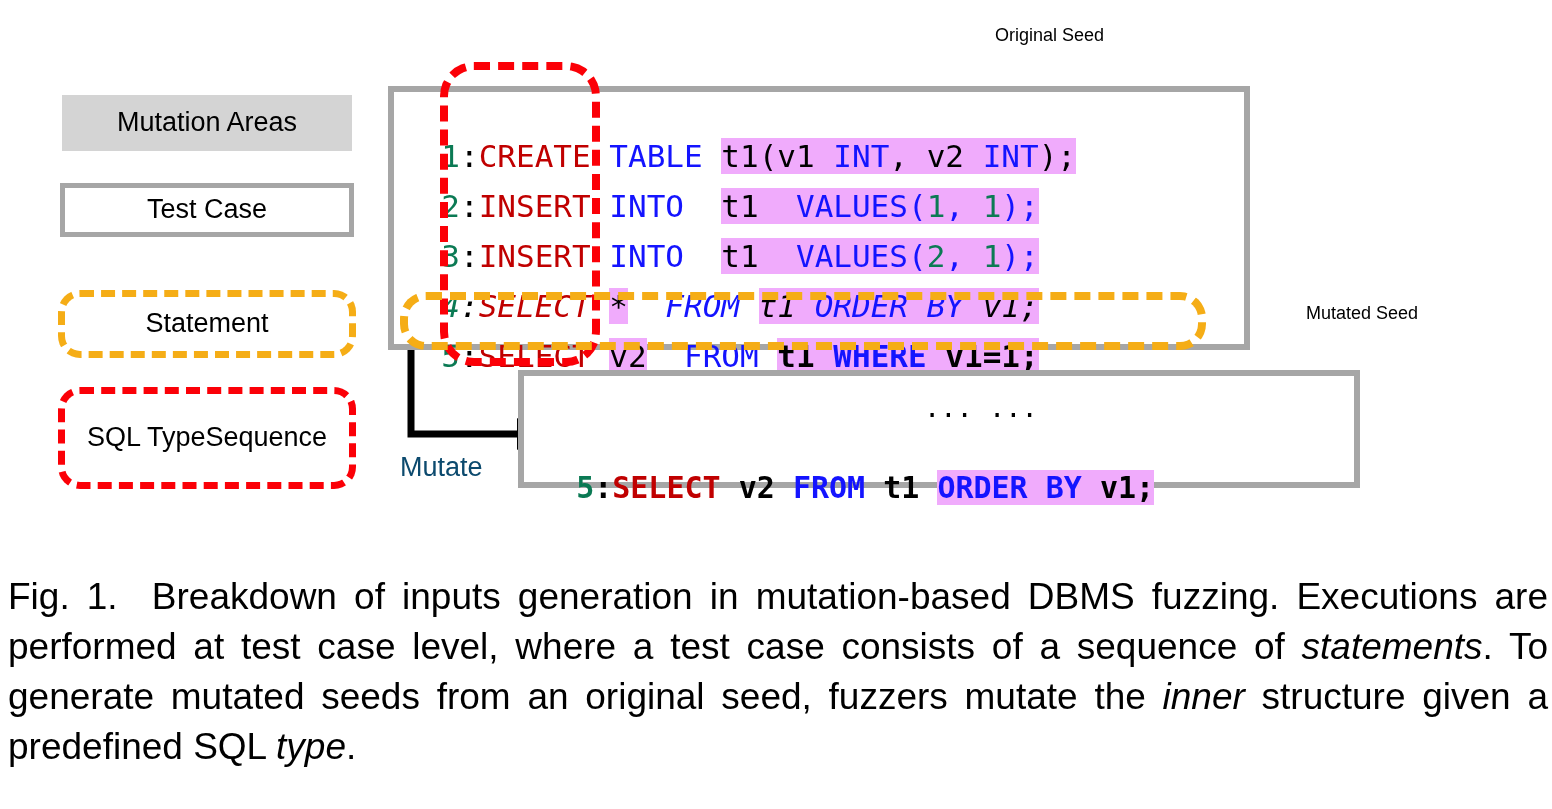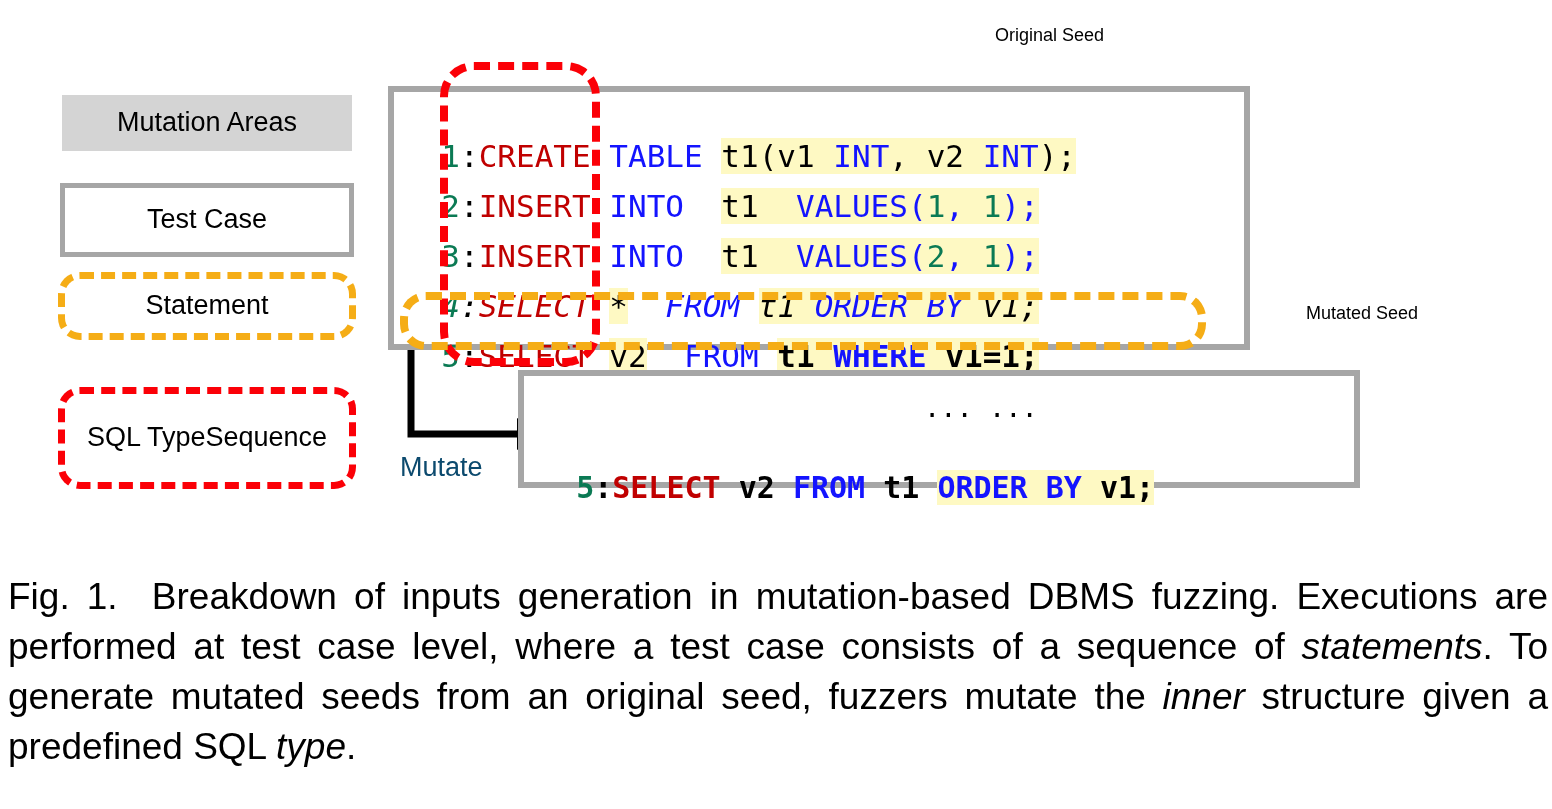--- a/index.html
+++ b/index.html
@@ -87,21 +87,21 @@
     font-weight: bold;
     white-space: pre;
     color: #000000;
   }
   .tok { white-space: pre; }
   .t-num   { color: #0b7a54; }          
   .t-colon { color: #000000; }
   .t-red   { color: #c00000; }          
   .t-blue  { color: #1414ff; }          
   .t-black { color: #000000; }
-  .hl      { background: #fef9c3; }
+  .hl      { background: #f0abfc; }
 
   
   .red-dashed {
     box-sizing: border-box;
     border: 8px dashed #fb0007;
     border-radius: 34px;
     background: transparent;
     pointer-events: none;
   }
   .orange-dashed {
@@ -141,25 +141,25 @@
 <body>
 
 <div class="abs fig-label" style="left:995px; top:26px;">Original Seed</div>
 
 <div class="abs fig-label" style="left:1306px; top:304px;">Mutated Seed</div>
 
 <div class="abs legend-item legend-mutation" style="left:62px; top:95px; width:290px; height:56px;">
   <span>Mutation Areas</span>
 </div>
 
-<div class="abs legend-item legend-testcase" style="left:60px; top:183px; width:294px; height:74px;">
+<div class="abs legend-item legend-testcase" style="left:60px; top:183px; width:294px; height:54px;">
   <span>Test Case</span>
 </div>
 
-<div class="abs legend-item legend-statement" style="left:58px; top:272px; width:298px; height:68px;">
+<div class="abs legend-item legend-statement" style="left:58px; top:290px; width:298px; height:68px;">
   <span>Statement</span>
 </div>
 
 <div class="abs legend-item legend-sqltype" style="left:58px; top:387px; width:298px; height:102px; flex-direction:row;">
   <span>SQL Type</span>
   <span>Sequence</span>
 </div>
 
 <div class="abs testcase-box" style="left:388px; top:86px; width:862px; height:264px;"></div>
 

